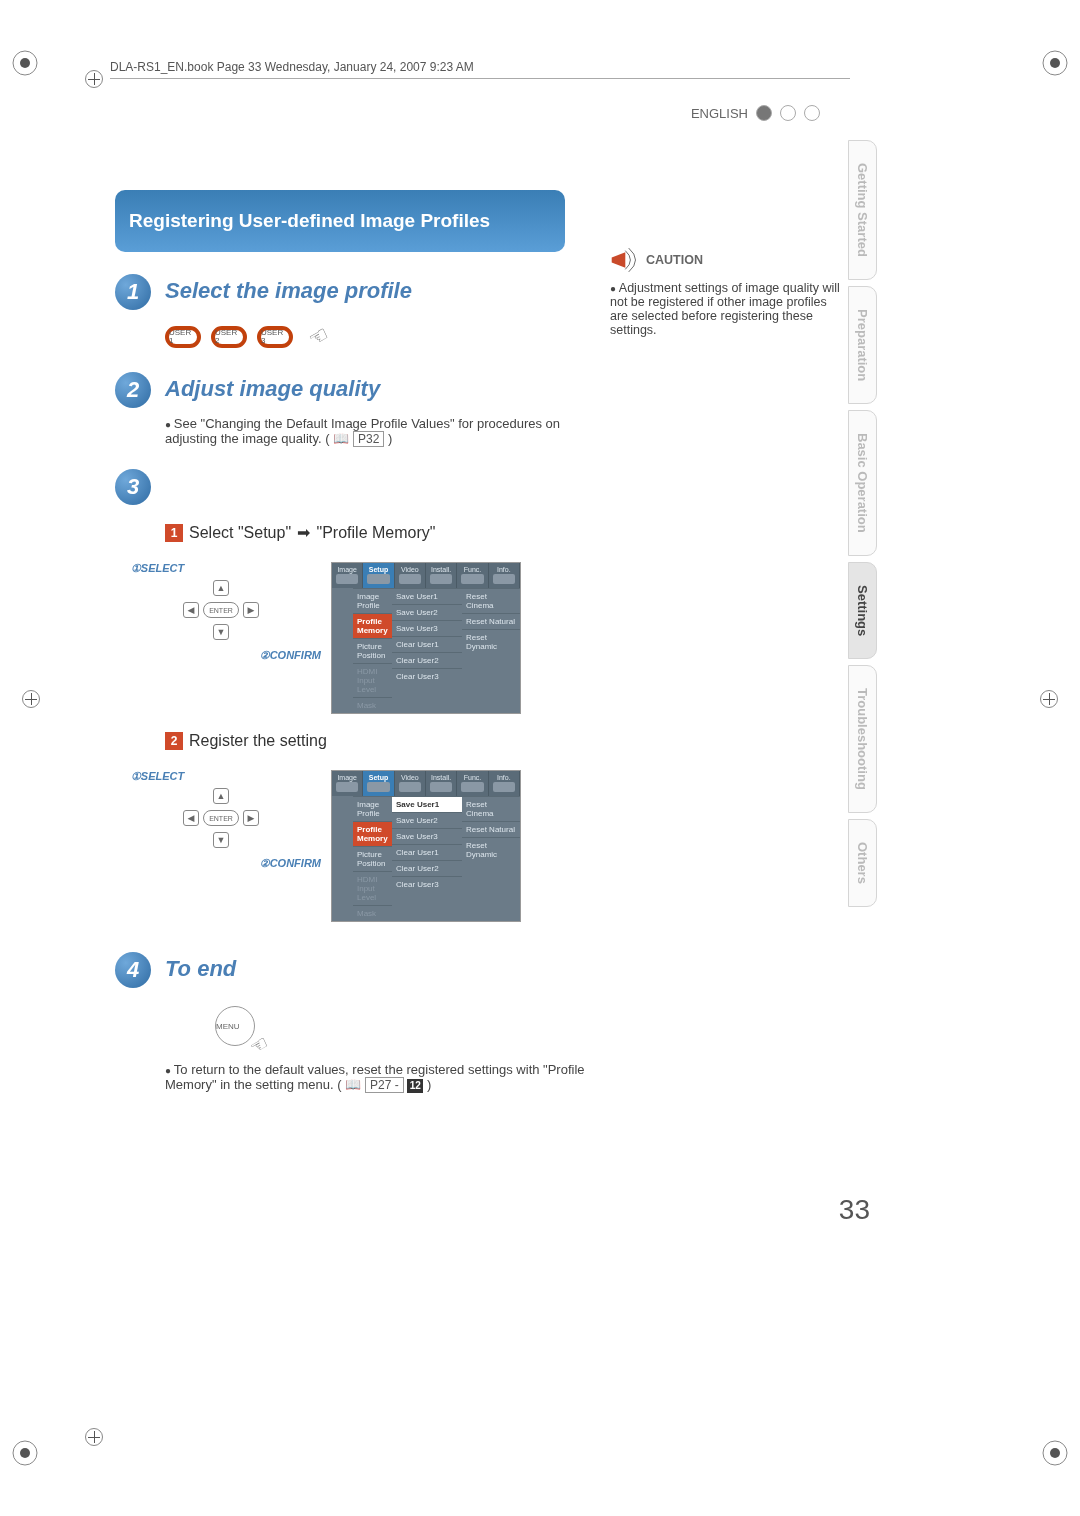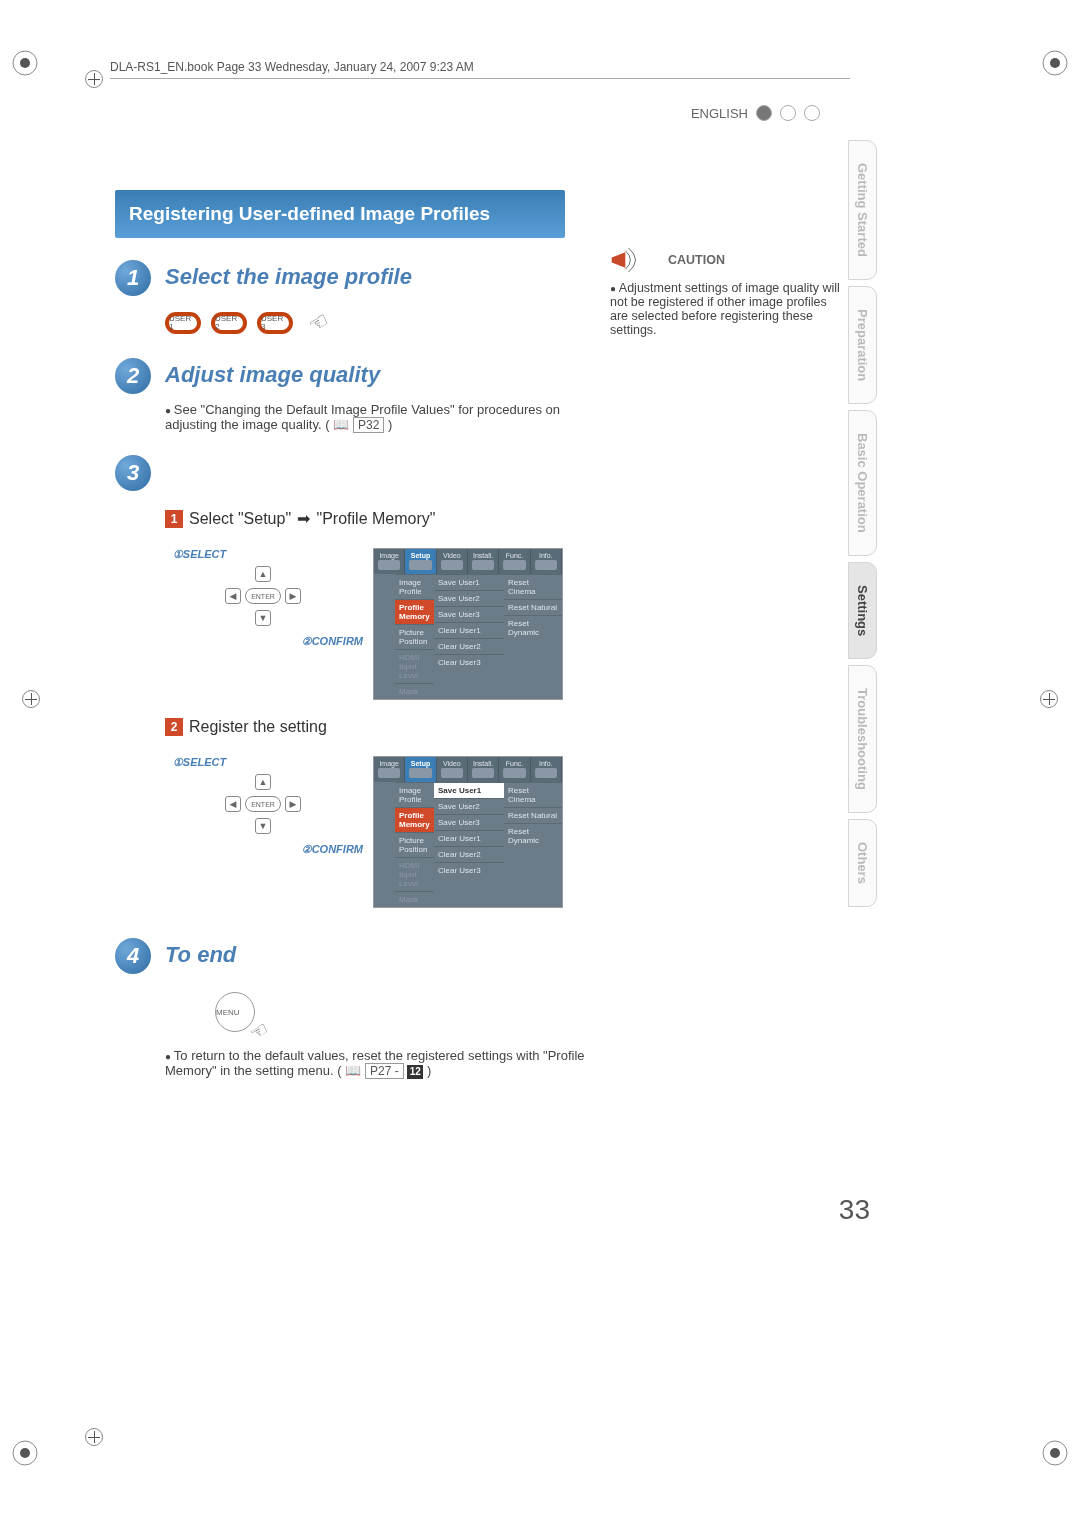--- a/index.html
+++ b/index.html
@@ -71,22 +71,22 @@
     top: 190px;
     left: 115px;
     width: 470px;
   }
 
   .banner {
     background: linear-gradient(#3a7eb5, #5a9ed7);
     color: #fff;
     font-size: 19px;
     font-weight: bold;
-    padding: 13px 14px;
-    border-radius: 2px;
+    padding: 20px 14px;
+    border-radius: 10px;
     width: 450px;
   }
 
   .step {
     display:flex;
     align-items:flex-start;
     gap:14px;
     margin-top: 22px;
   }
   .step-num {
@@ -161,23 +161,22 @@
     font-weight:bold;
     text-align:center;
     line-height:18px;
   }
   .arrow-r { font-size:16px; }
 
   .diagram-row {
     display:flex;
     gap: 40px;
     align-items:flex-start;
-    margin-left: 36px;
+    margin-left: 16px;
     margin-top: 20px;
-    justify-content: center;
   }
 
   .remote-diag {
     position:relative;
     width: 160px;
     height: 100px;
     font-size:10px;
   }
   .sel-label {
     position:absolute;
@@ -277,21 +276,21 @@
 
   .caution-box {
     position:absolute;
     top: 245px;
     left: 610px;
     width: 230px;
     font-size: 12.5px;
     color:#444;
   }
   .caution-head {
-    display:flex; align-items:center; gap:24px;
+    display:flex; align-items:center; gap:2px;
     font-weight:bold;
     color:#666;
     margin-bottom:6px;
   }
   .megaphone {
     width:34px; height:30px;
   }
 
   
   .side-tabs {

